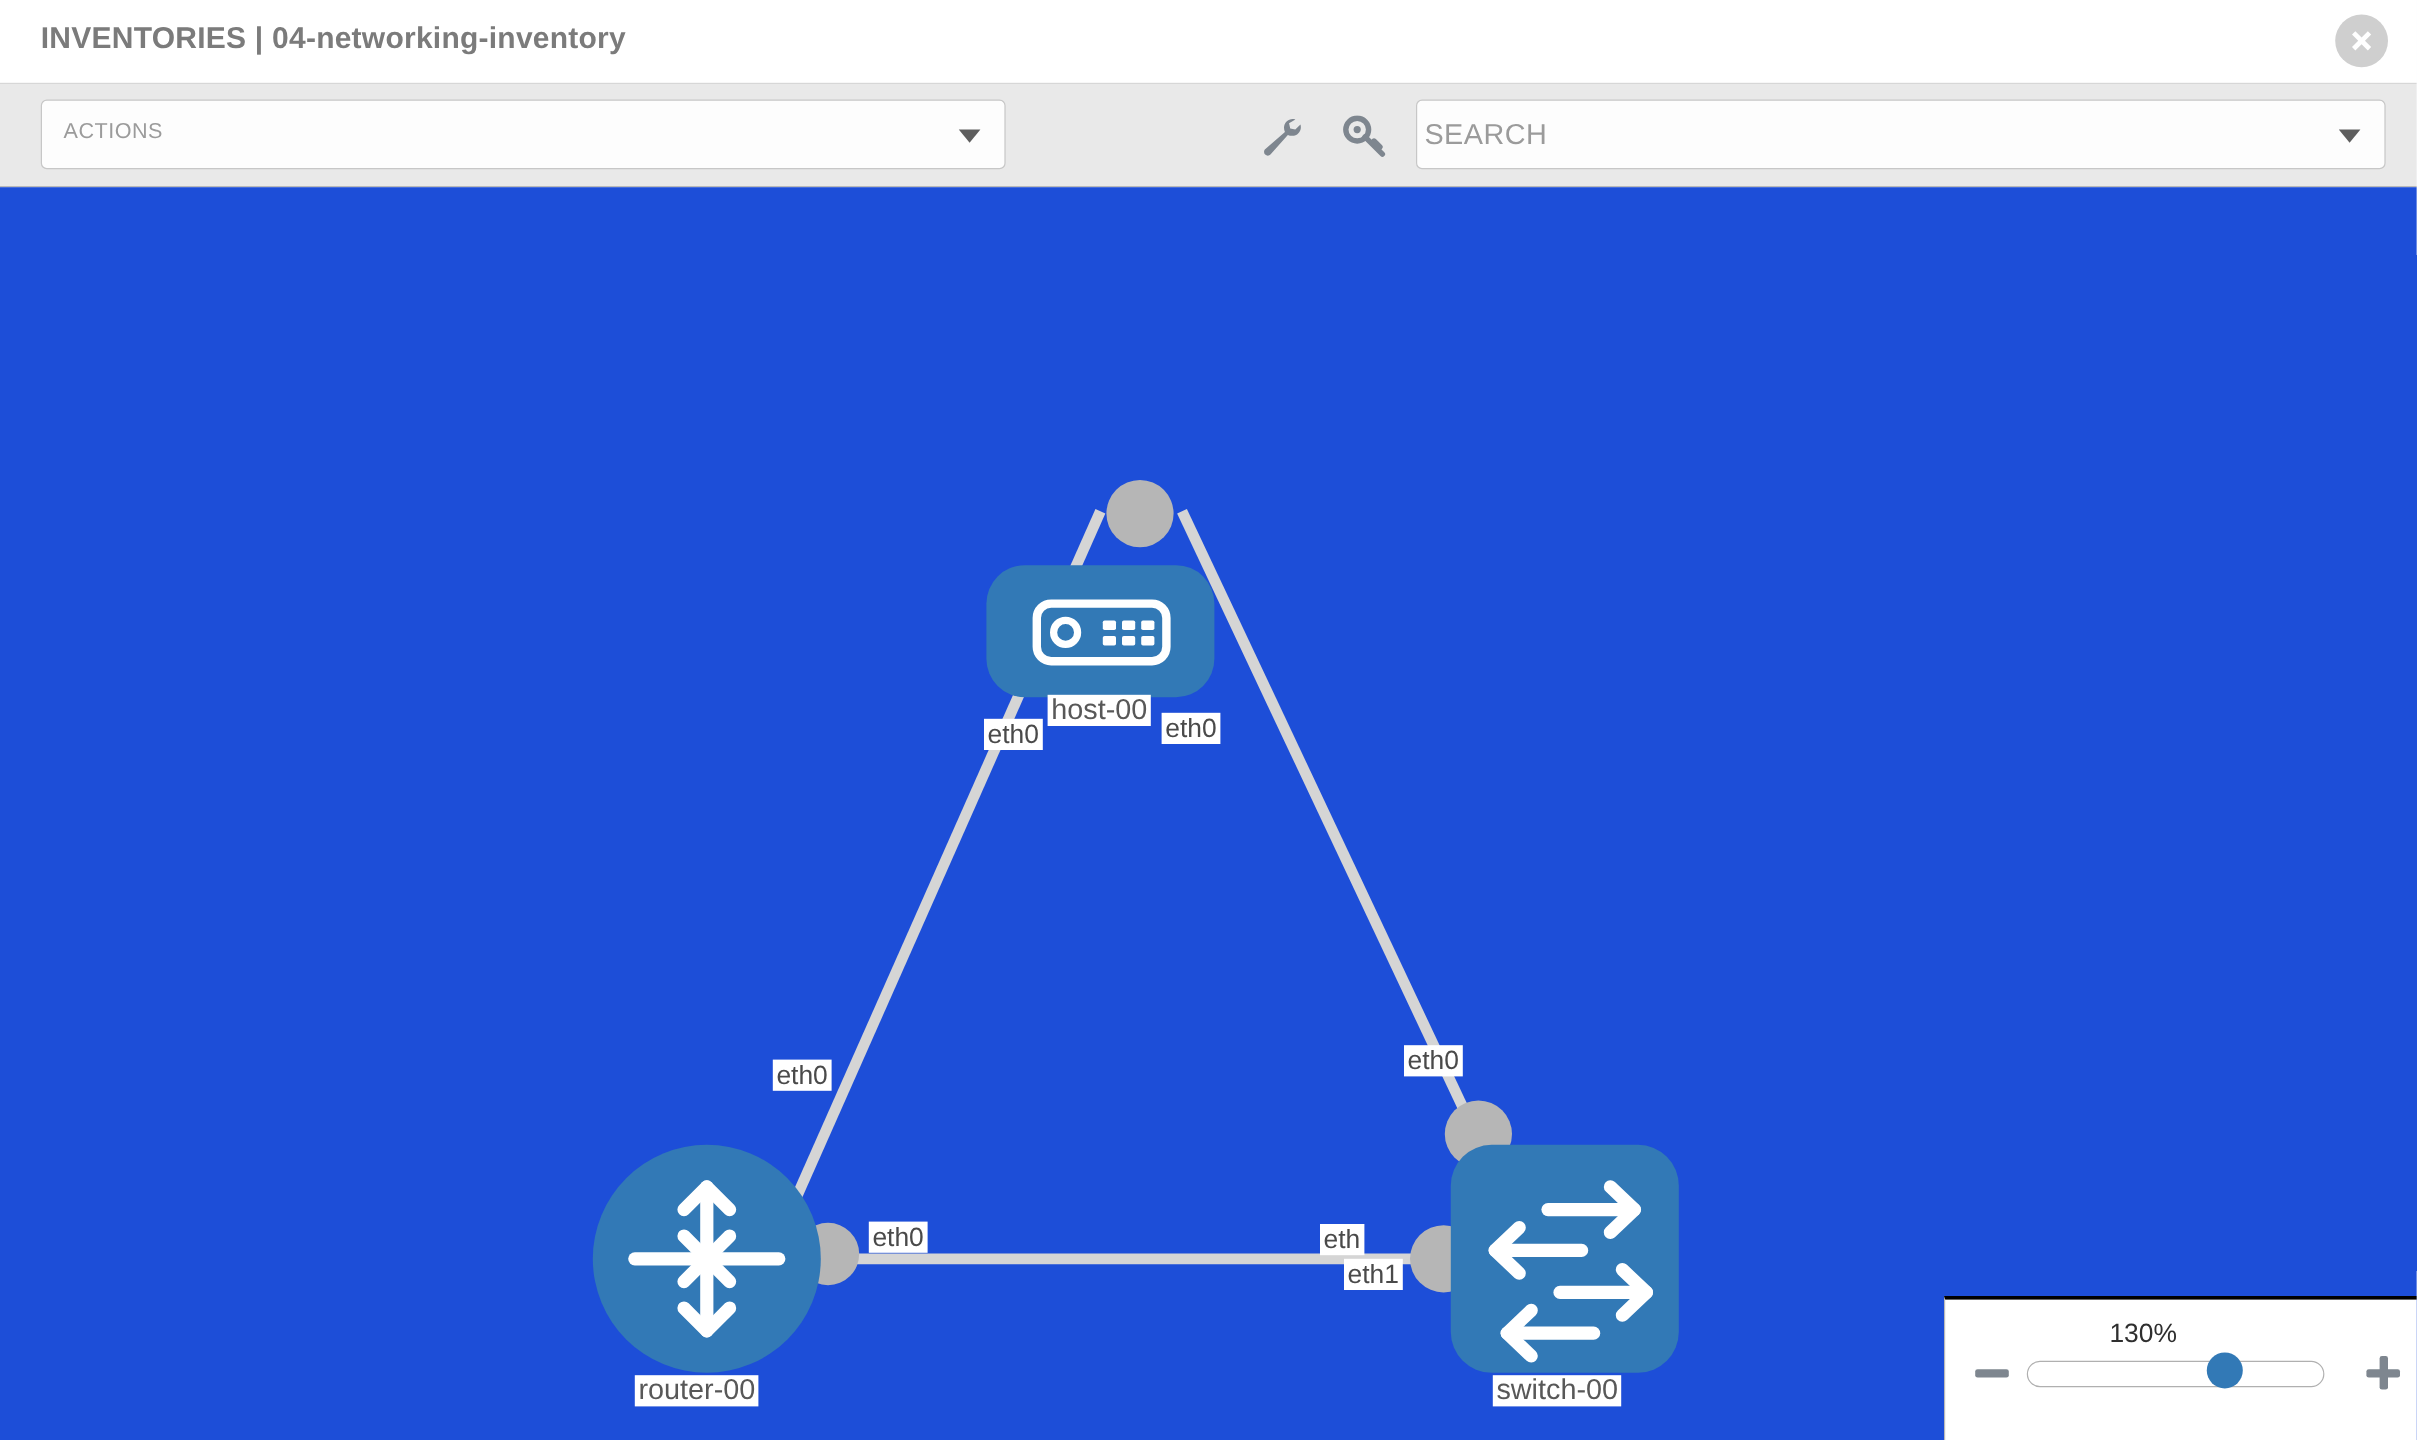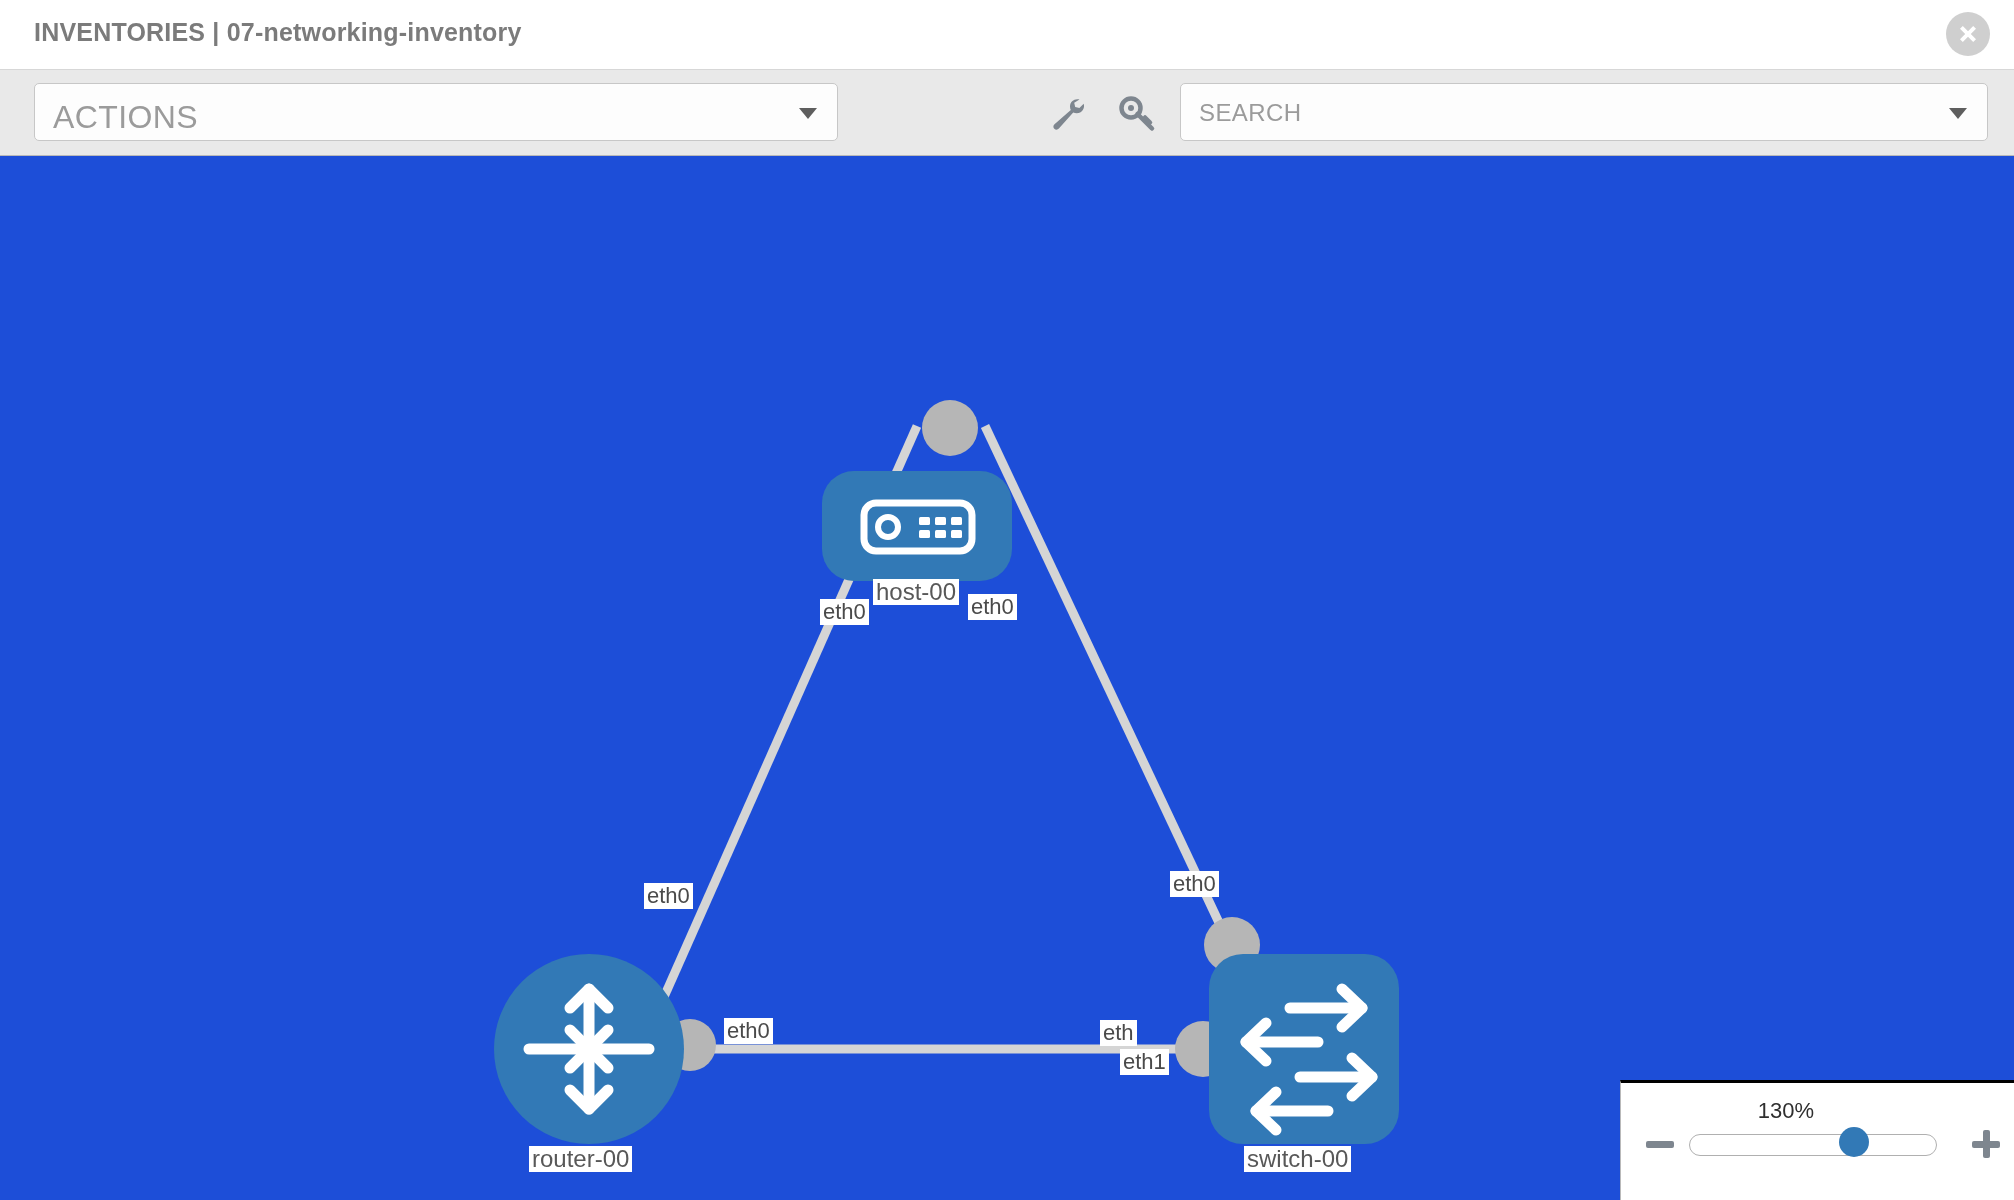--- a/index.html
+++ b/index.html
@@ -57,21 +57,21 @@
     position: absolute;
     left: 34px; top: 13px;
     width: 804px; height: 58px;
     background: #fdfdfd;
     border: 1px solid #c7c7c7;
     border-radius: 5px;
   }
   .actions-select .label {
     position: absolute;
     left: 18px; top: 15px;
-    font-size: 32px;
+    font-size: 18px;
     color: #9b9b9b;
     letter-spacing: 0.4px;
     text-align: right;
   }
   .caret {
     position: absolute;
     right: 20px; top: 24px;
     width: 0; height: 0;
     border-left: 9px solid transparent;
     border-right: 9px solid transparent;
@@ -89,21 +89,21 @@
   .search-box {
     position: absolute;
     left: 1180px; top: 13px;
     width: 808px; height: 58px;
     background: #fdfdfd;
     border: 1px solid #c7c7c7;
     border-radius: 5px;
   }
   .search-box .label {
     position: absolute;
-    left: 18px; top: 15px;
+    left: 6px; top: 15px;
     font-size: 24px;
     color: #9b9b9b;
     letter-spacing: 0.4px;
   }
 
   
   .canvas {
     position: absolute;
     left: 0; top: 156px;
     width: 2014px; height: 1044px;
@@ -177,21 +177,21 @@
     background: #3279b6;
     cursor: pointer;
   }
 </style>
 </head>
 <body>
 
 <div id="app">
 
   <div class="header">
-    <div class="header-title">INVENTORIES | 07-networking-inventory</div>
+    <div class="header-title">INVENTORIES | 04-networking-inventory</div>
     <div class="close-btn">
       <svg width="44" height="44" viewBox="0 0 44 44" aria-hidden="true">
         <path d="M14 16.8 L16.8 14 L22 19.2 L27.2 14 L30 16.8 L24.8 22 L30 27.2 L27.2 30 L22 24.8 L16.8 30 L14 27.2 L19.2 22 Z" fill="#ffffff"></path>
       </svg>
     </div>
   </div>
 
   <div class="toolbar">
 
     <div class="actions-select">

